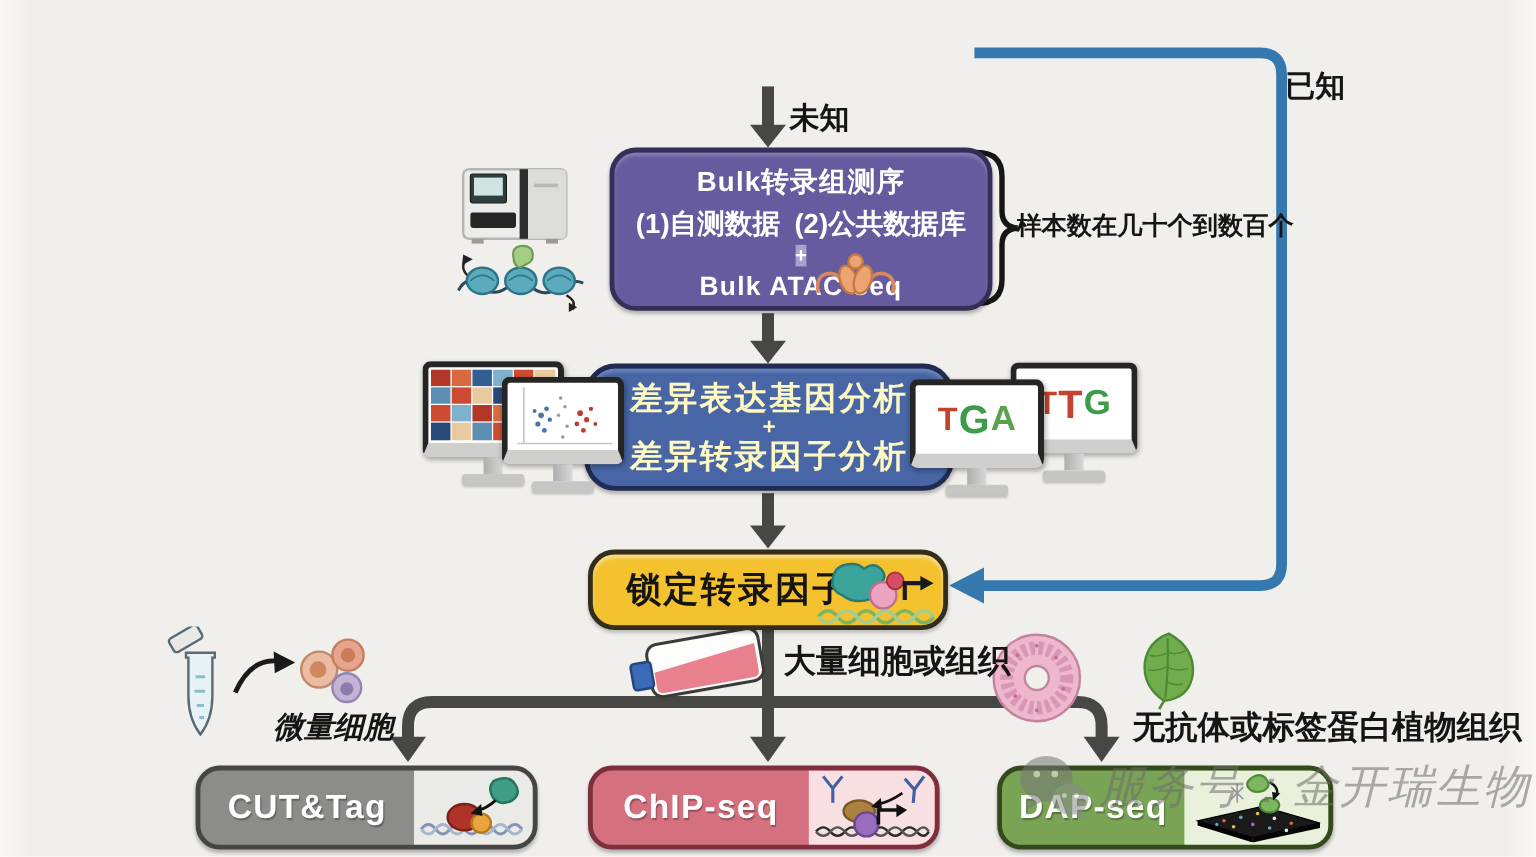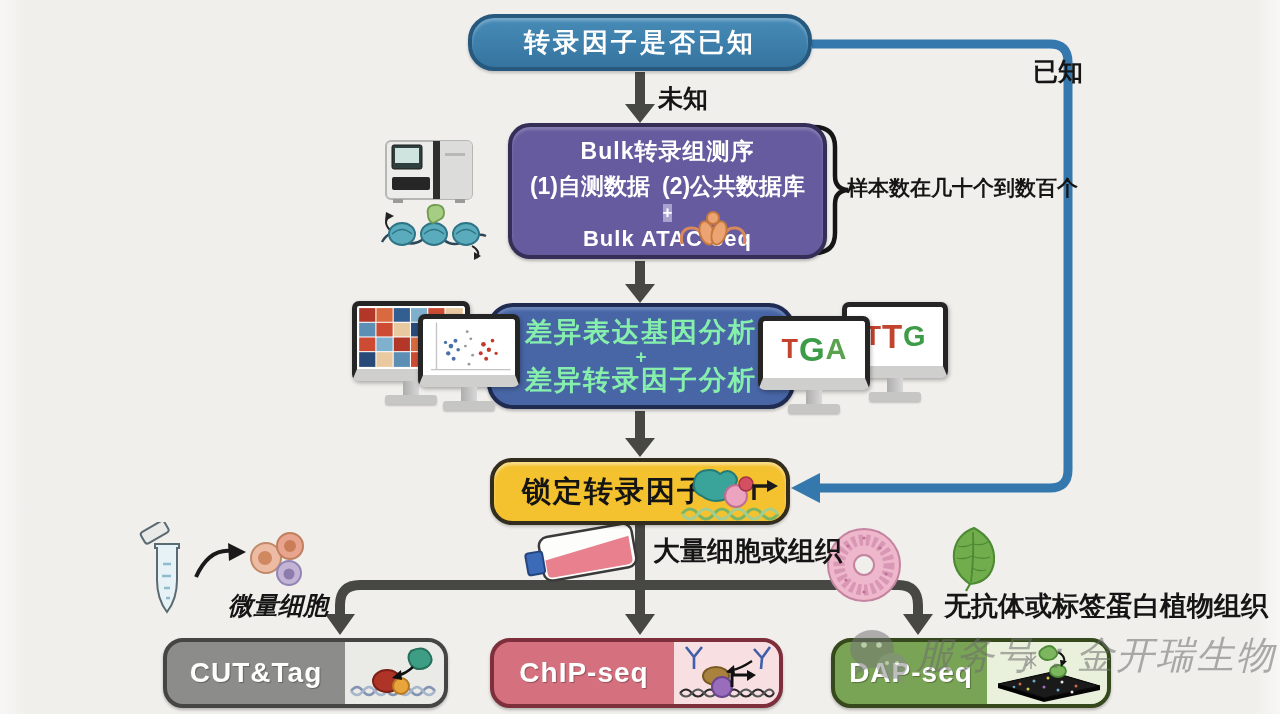--- a/index.html
+++ b/index.html
@@ -24,21 +24,21 @@
     display:flex;flex-direction:column;overflow:hidden;
     box-shadow:inset 0 3px 3px rgba(255,255,255,.2),0 2px 3px rgba(0,0,0,.25);
     margin-left:19px;
   }
   .bulk-title{height:34px;padding-top:7px;display:flex;align-items:center;justify-content:center;font-weight:bold;font-size:23px;letter-spacing:1px;}
   .bulk-line2{height:36px;display:flex;align-items:center;justify-content:center;gap:12px;font-weight:bold;font-size:23px;}
   .bulk-band{height:18px;background:#a9a2cf;display:flex;align-items:center;justify-content:center;font-weight:bold;font-size:17px;color:#fff;}
   .bulk-atac{flex:1;display:flex;align-items:center;justify-content:center;font-weight:bold;font-size:22px;letter-spacing:1px;position:relative;}
   .analysis{
     left:487px;top:303px;width:308px;height:106px;border-radius:26px;
-    background:#4866a6;border:4px solid #1f2b50;color:#86efac;z-index:3;
+    background:#4866a6;border:4px solid #1f2b50;color:#fef9c3;z-index:3;
     display:flex;flex-direction:column;align-items:center;justify-content:center;
     font-weight:bold;box-shadow:inset 0 3px 3px rgba(255,255,255,.2),0 2px 3px rgba(0,0,0,.25);
   }
   .analysis .l1,.analysis .l2{font-size:27px;line-height:33px;letter-spacing:2px;}
   .analysis .plus{font-size:19px;line-height:15px;}
   .lock{
     left:490px;top:458px;width:300px;height:67px;border-radius:22px;
     background:#f4c22e;border:4px solid #332d1e;color:#141414;z-index:3;
     display:flex;align-items:center;justify-content:flex-start;padding-left:28px;
     font-weight:bold;font-size:29px;letter-spacing:2px;box-sizing:border-box;
@@ -53,21 +53,21 @@
   .cuttag .seq-icon-wrap{flex:1;background:#eaeae6;}
   .chipseq{left:490px;width:293px;border:4px solid #7e2f3c;background:#d5717f;}
   .chipseq .seq-main{width:180px;}
   .chipseq .seq-icon-wrap{flex:1;background:#f8dfe2;}
   .dapseq{left:831px;width:280px;border:4px solid #36491c;background:#7aa455;}
   .dapseq .seq-main{width:152px;}
   .dapseq .seq-icon-wrap{flex:1;background:#e9f0dc;}
   
   .lbl{position:absolute;color:#151515;font-weight:bold;z-index:5;white-space:nowrap;}
   .lbl-unknown{left:658px;top:82px;font-size:25px;}
-  .lbl-known{left:1033px;top:55px;font-size:25px;text-align:right;}
+  .lbl-known{left:1071px;top:55px;font-size:25px;text-align:right;}
   .lbl-bracket{left:847px;top:174px;font-size:21px;}
   .lbl-bulkcells{left:653px;top:533px;font-size:27px;}
   .lbl-micro{left:228px;top:589px;font-size:25px;font-style:italic;}
   .lbl-plant{left:944px;top:588px;font-size:27px;}
   
   .monitor{position:absolute;z-index:4;}
   .screen{border:5px solid #252525;border-bottom:12px solid #cfcfcd;background:#fff;border-radius:7px;box-sizing:border-box;overflow:hidden;box-shadow:1px 2px 4px rgba(0,0,0,.3);}
   .neck{width:16px;height:14px;background:linear-gradient(90deg,#adadad,#d8d8d8);margin:0 auto;}
   .base{width:52px;height:9px;background:#c6c6c4;border-radius:3px;margin:0 auto;box-shadow:0 2px 2px rgba(0,0,0,.2);}
   .motif-screen{height:100%;display:flex;align-items:center;justify-content:center;gap:1px;font-weight:bold;font-family:"Liberation Sans",sans-serif;}
@@ -102,23 +102,20 @@
       <polygon points="325,614 355,614 340,635"></polygon>
       <polygon points="903,614 933,614 918,635"></polygon>
     </g>
 
     <path d="M814 127 Q835 127 835 147 V176 Q835 189 848 190 Q835 191 835 204 V233 Q835 253 814 253" stroke="#161616" stroke-width="4.5" fill="none"></path>
 
     <path d="M196 577 Q209 548 232 551" stroke="#1a1a1a" stroke-width="4" fill="none"></path>
     <polygon points="228,543 246,552 229,561" fill="#1a1a1a"></polygon>
   </svg>
 
-  <div class="node decision">
-    <span>转录因子是否已知</span>
-  </div>
 
   <div class="lbl lbl-unknown">未知</div>
   <div class="lbl lbl-known">已知</div>
 
   <div class="bulk node" style="display:flex;">
     <div class="bulk-title">Bulk转录组测序</div>
     <div class="bulk-line2">
       <span>(1)自测数据</span>
       <span>(2)公共数据库</span>
     </div>

